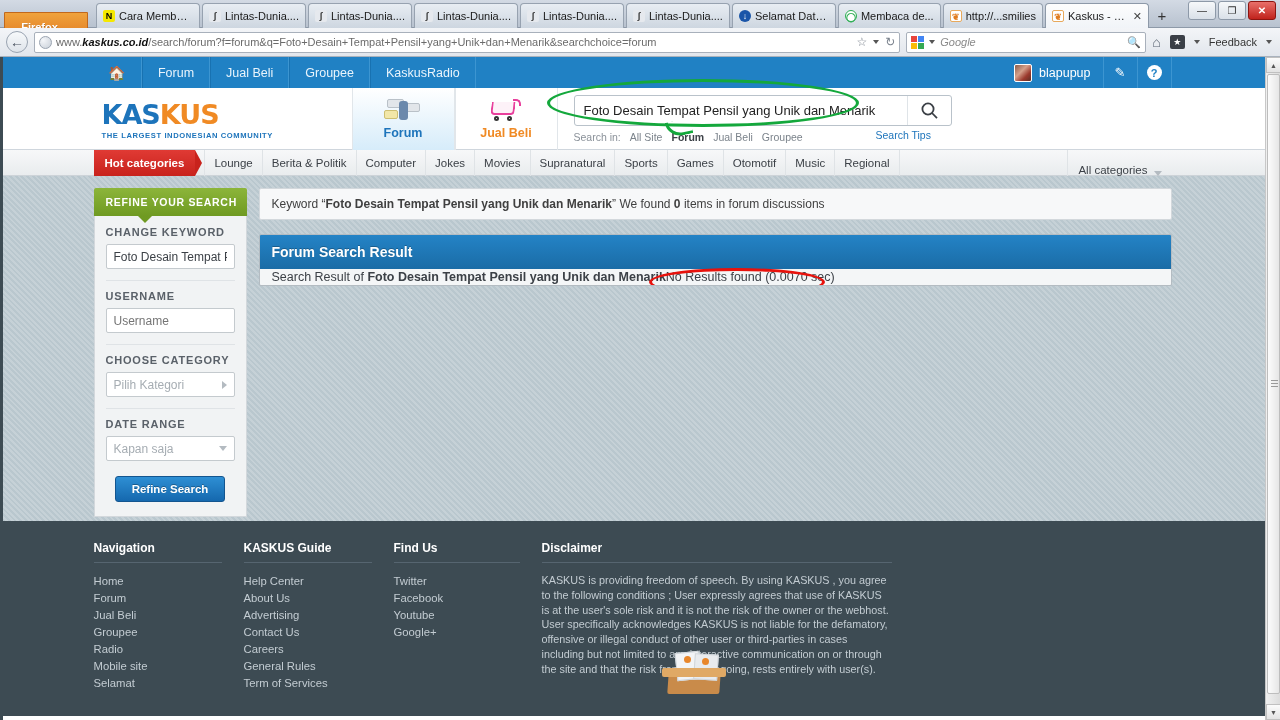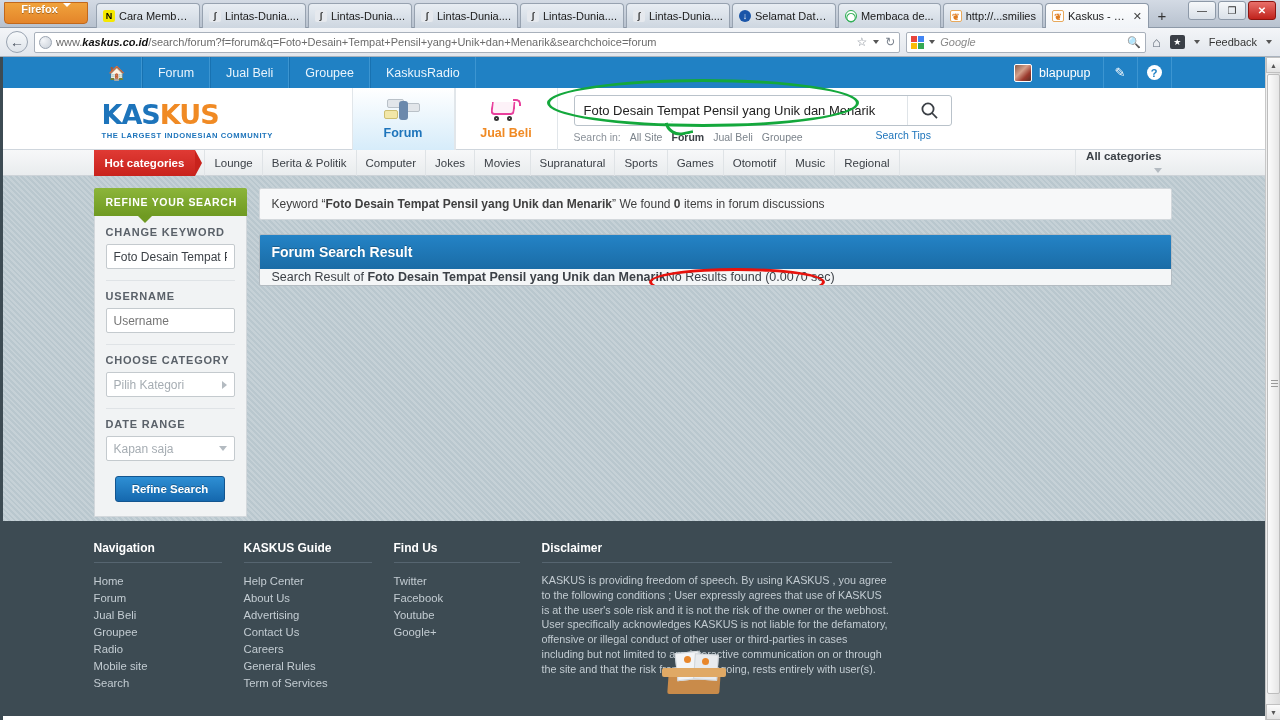--- a/index.html
+++ b/index.html
@@ -12,25 +12,25 @@
   }
   #root { position: relative; width: 1280px; height: 720px; }
 
   
   .chrome-tabbar {
     position: absolute; left:0; top:0; width:1280px; height:28px;
     background: linear-gradient(#d3dae4, #b8c2cf);
     border-bottom: 1px solid #8d99a8;
   }
   .ff-button {
-    position:absolute; left:4px; top:2px; width:84px; height:22px;
+    position:absolute; left:4px; top:12px; width:84px; height:22px;
     background: linear-gradient(#f0a33c, #e4852a);
     border:1px solid #c1681c; border-radius:0 0 4px 4px;
     color:#fff; font-size:11px; font-weight:bold;
-    display:flex; align-items:flex-start; justify-content:center; gap:5px;
+    display:flex; align-items:flex-end; justify-content:center; gap:5px;
     text-shadow:0 1px 0 rgba(0,0,0,.3);
   }
   .ff-caret { width:0;height:0;border-left:4px solid transparent;border-right:4px solid transparent;border-top:4px solid #fff; }
   .tabs { position:absolute; left:96px; top:3px; height:25px; display:flex; }
   .tab {
     height:25px; min-width:56px; max-width:104px;
     background:linear-gradient(#e8edf3,#cdd6e0);
     border:1px solid #97a2b0; border-bottom:none;
     border-radius:4px 4px 0 0; margin-right:2px;
     display:flex; align-items:center; padding:0 6px; gap:4px;
@@ -146,21 +146,21 @@
   .catbar { height:26px; background:linear-gradient(#f7f8f9,#e9ecee); border-bottom:1px solid #cdd3d8; }
   .catbar-inner { width:1078px; margin:0 auto; height:26px; display:flex; align-items:stretch; }
   .cat-hot { background:linear-gradient(#e03a34,#c8221c); color:#fff; font-size:11.5px; font-weight:bold;
              display:flex;align-items:center;padding:0 11px; position:relative; }
   .cat-hot:after{content:"";position:absolute;right:-7px;top:0;border-top:13px solid transparent;
                  border-bottom:13px solid transparent;border-left:7px solid #c8221c;}
   .cat { display:flex;align-items:center;padding:0 9px;font-size:11.5px;color:#3c4147;
          border-right:1px solid #dfe3e6;}
   .cat:first-of-type { border-left:1px solid #dfe3e6; margin-left:9px; }
   .cat-all { margin-left:auto; display:flex;align-items:flex-end;gap:6px;padding:0 10px;
-             font-size:11.5px;font-weight:bold;color:#3c4147;border-left:1px solid #dfe3e6;flex-direction:column;}
+             font-size:11.5px;font-weight:normal;color:#3c4147;border-left:1px solid #dfe3e6;}
 
   .content { background:#b9c7ce; height:345px; position:relative;
              background-image:repeating-linear-gradient(45deg, rgba(255,255,255,.18) 0 2px, rgba(255,255,255,0) 2px 4px); }
   .content-inner { width:1078px; margin:0 auto; padding-top:12px; display:flex; gap:12px; }
   .sidebar { width:153px; }
   .refine-head { background:linear-gradient(#8cb53a,#6f9a22); color:#fff; font-size:10.5px; font-weight:bold;
                  letter-spacing:.7px; padding:8px 0 8px 12px; border-radius:2px 2px 0 0; position:relative; }
   .refine-head:after{content:"";position:absolute;left:44px;bottom:-7px;border-left:7px solid transparent;
                      border-right:7px solid transparent;border-top:7px solid #6f9a22;}
   .sidebox { background:#f1f3f4; border:1px solid #d3d8dc; border-top:none; padding:10px 11px 14px; }
@@ -468,21 +468,21 @@
         <div class="fcol nav">
           <h4>Navigation</h4>
           <div class="frule"></div>
           <div id="fc0">
               <div class="flink">Home</div>
               <div class="flink">Forum</div>
               <div class="flink">Jual Beli</div>
               <div class="flink">Groupee</div>
               <div class="flink">Radio</div>
               <div class="flink">Mobile site</div>
-              <div class="flink">Search</div>
+              <div class="flink">Selamat</div>
             </div>
         </div>
         <div class="fcol guide">
           <h4>KASKUS Guide</h4>
           <div class="frule"></div>
           <div id="fc1">
               <div class="flink">Help Center</div>
               <div class="flink">About Us</div>
               <div class="flink">Advertising</div>
               <div class="flink">Contact Us</div>

